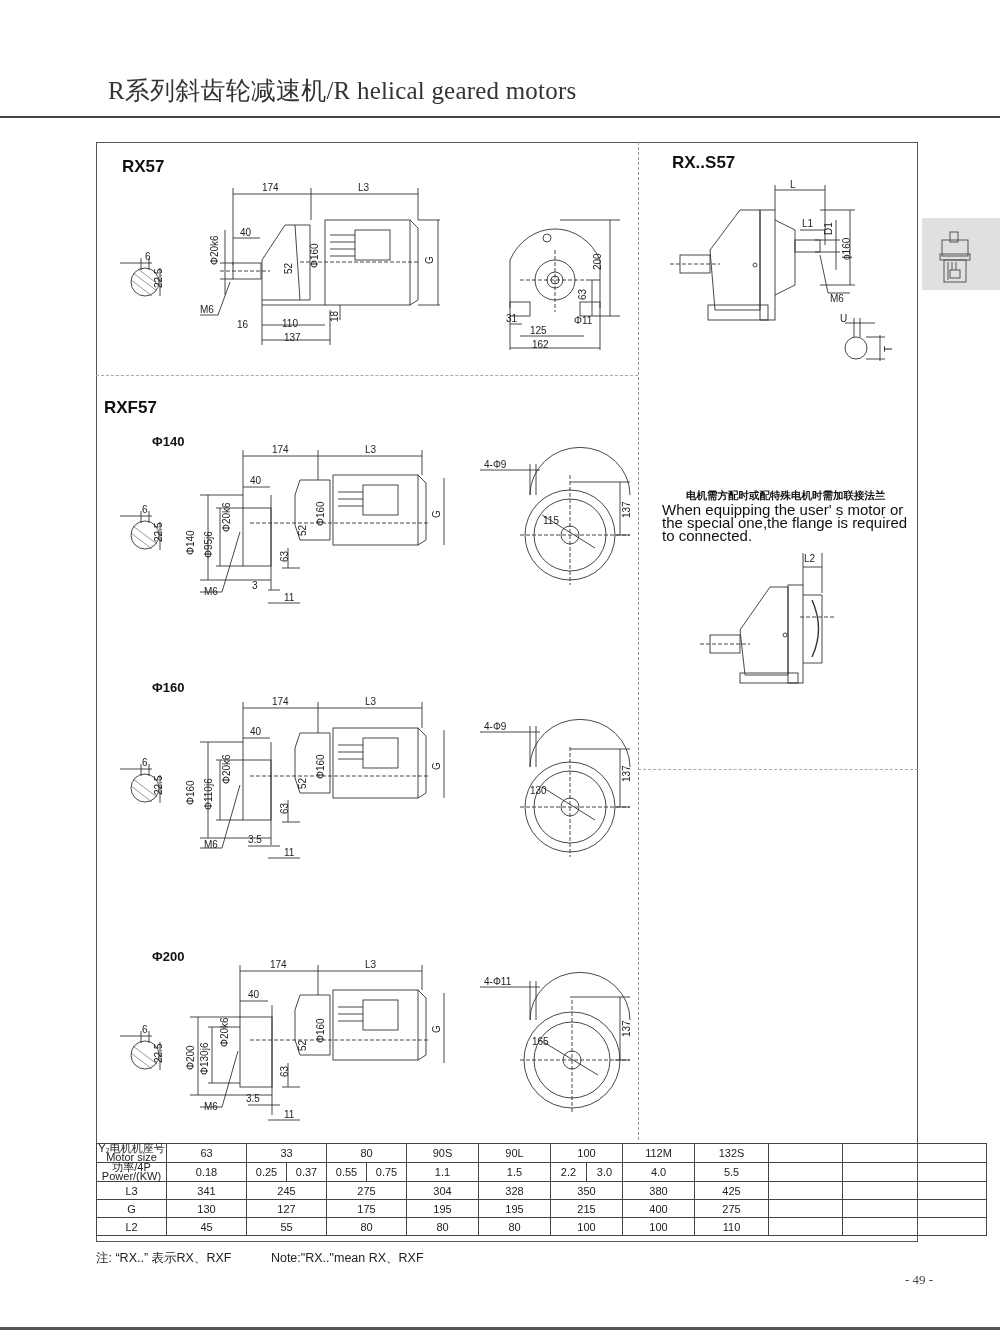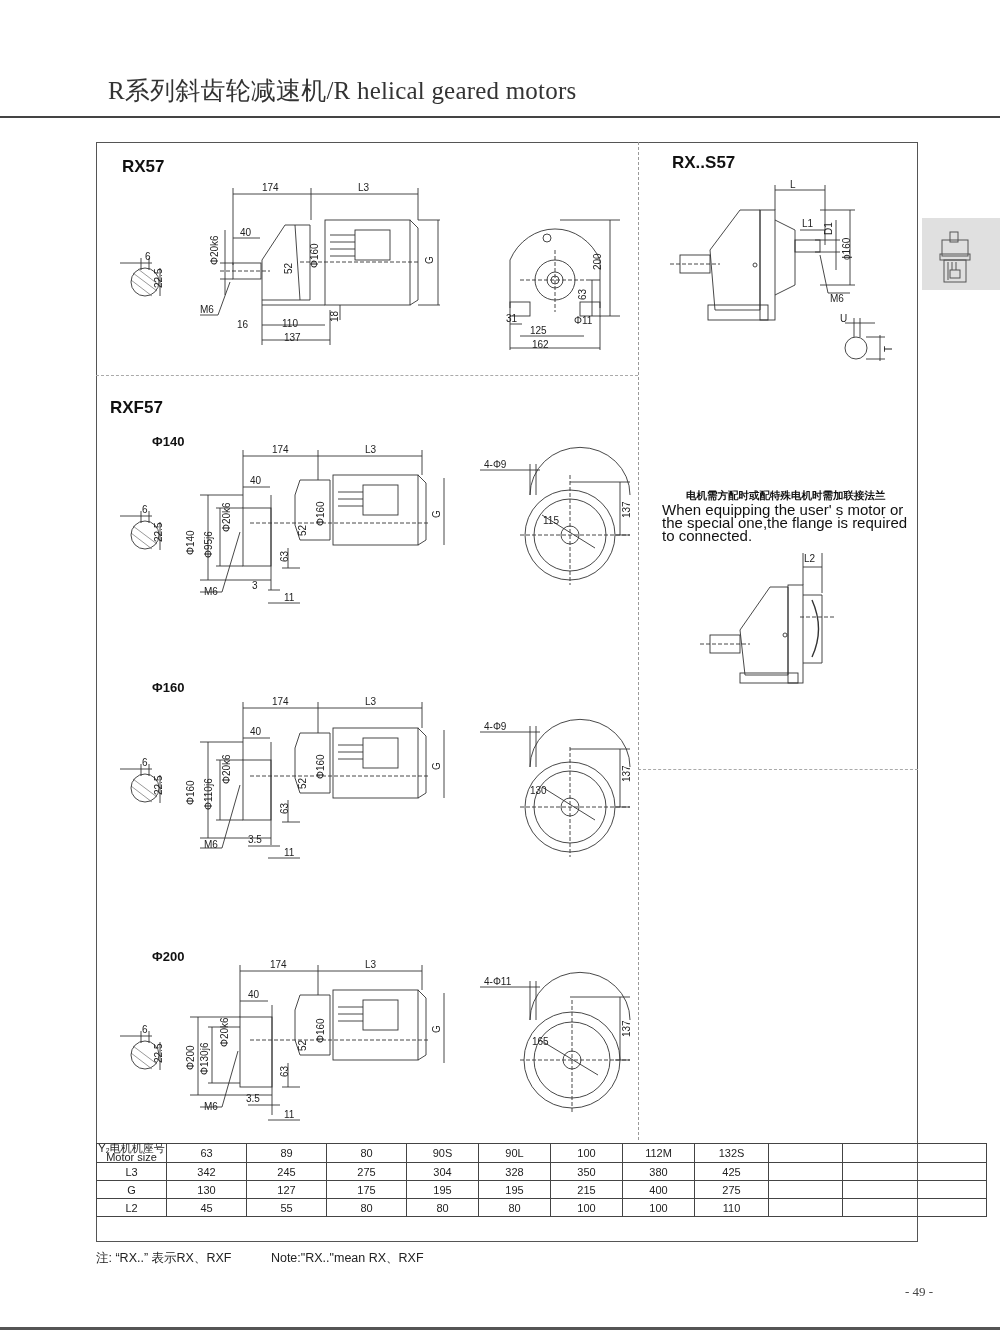--- a/index.html
+++ b/index.html
@@ -15,21 +15,21 @@
   svg.dwg{position:absolute;overflow:visible;}
   svg text{font-family:"Liberation Sans",sans-serif;font-size:10px;fill:#222;}
   .side-tab{position:absolute;left:922px;top:218px;width:78px;height:72px;background:#e0e0e0;}
   .note-cn{position:absolute;left:662px;top:489px;font-size:10.5px;font-weight:bold;color:#111;margin-left:24px;}
   .note-en{position:absolute;left:662px;top:503px;font-size:15px;line-height:13px;color:#111;width:260px;}
   table.spec{position:absolute;left:96px;top:1143px;width:822px;border-collapse:collapse;table-layout:fixed;font-size:11px;}
   table.spec td{border:1px solid #444;text-align:center;height:17px;padding:0;color:#222;}
   table.spec td.hdr{font-size:11px;line-height:9px;}
   .footnote{position:absolute;left:96px;top:1250px;font-size:12.5px;color:#222;}
   .footnote .en{margin-left:36px;}
-  .page-num{position:absolute;left:905px;top:1272px;font-size:13px;color:#444;font-family:"Liberation Serif",serif;margin-top:12px;}
+  .page-num{position:absolute;left:905px;top:1272px;font-size:13px;color:#444;font-family:"Liberation Serif",serif;}
   .bottom-rule{position:absolute;left:0;top:1327px;width:1000px;height:3px;background:#555;}
 </style>
 </head>
 <body>
 
 <div class="page-title">R系列斜齿轮减速机/R helical geared motors</div>
 <div class="title-rule"></div>
 <div class="side-tab">
   <svg width="78" height="72">
     <g stroke="#555" fill="none" stroke-width="1">
@@ -197,21 +197,21 @@
     <path d="M112 55 Q125 84 112 112" stroke-width="1.4"></path>
     <line x1="100" y1="72" x2="135" y2="72" stroke-dasharray="4,2"></line>
     <circle cx="85" cy="90" r="2"></circle>
     <line x1="103" y1="8" x2="103" y2="40"></line>
       <line x1="122" y1="8" x2="122" y2="48"></line>
     <line x1="103" y1="22" x2="122" y2="22"></line>
   </g>
   <text x="104" y="17">L2</text>
 </svg>
 
-<div class="sec-label" style="left:110px;top:398px;">RXF57</div>
+<div class="sec-label" style="left:104px;top:398px;">RXF57</div>
 
 <div class="phi-label" style="left:152px;top:434px;">Φ140</div>
 <div class="phi-label" style="left:152px;top:680px;">Φ160</div>
 <div class="phi-label" style="left:152px;top:949px;">Φ200</div>
 
 <svg class="dwg" style="left:100px;top:440px;" width="540" height="170">
   <g stroke="#333" fill="none" stroke-width="0.9">
     <circle cx="45" cy="95" r="14"></circle>
       <line x1="33" y1="86" x2="57" y2="104" stroke-width="0.5"></line>
       <line x1="31" y1="93" x2="52" y2="109" stroke-width="0.5"></line>
@@ -449,33 +449,49 @@
       <col style="width:36px">
     <col style="width:74px">
       <col style="width:74px">
     <col style="width:72px">
       <col style="width:72px">
   </colgroup>
   <tbody>
       <tr>
     <td class="hdr"><span>Y₂电机机座号</span><br><span>Motor size</span></td>
     <td colspan="2">63</td>
-    <td colspan="2">89</td>
+    <td colspan="2">33</td>
     <td colspan="2">80</td>
     <td>90S</td>
     <td>90L</td>
     <td colspan="2">100</td>
     <td colspan="2">112M</td>
     <td>132S</td>
     <td style="width:auto"></td>
     <td colspan="2"></td>
   </tr>
   <tr>
+    <td class="hdr"><span>功率/4P</span><br><span>Power/(KW)</span></td>
+    <td colspan="2">0.18</td>
+    <td>0.25</td>
+    <td>0.37</td>
+    <td>0.55</td>
+    <td>0.75</td>
+    <td>1.1</td>
+    <td>1.5</td>
+    <td>2.2</td>
+    <td>3.0</td>
+    <td colspan="2">4.0</td>
+    <td>5.5</td>
+    <td></td>
+    <td colspan="2"></td>
+  </tr>
+  <tr>
     <td>L3</td>
-    <td colspan="2">342</td>
+    <td colspan="2">341</td>
     <td colspan="2">245</td>
     <td colspan="2">275</td>
     <td>304</td>
     <td>328</td>
     <td colspan="2">350</td>
     <td colspan="2">380</td>
     <td>425</td>
     <td></td>
     <td colspan="2"></td>
   </tr>

